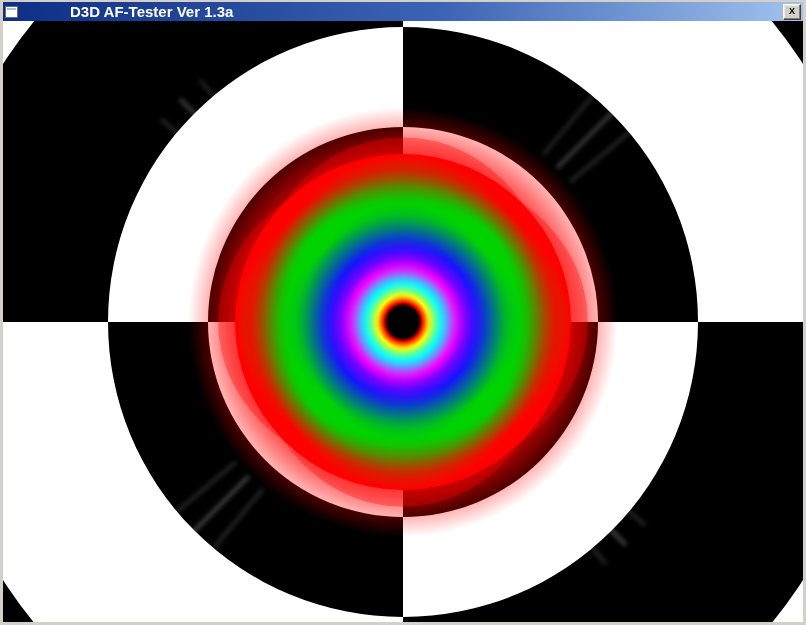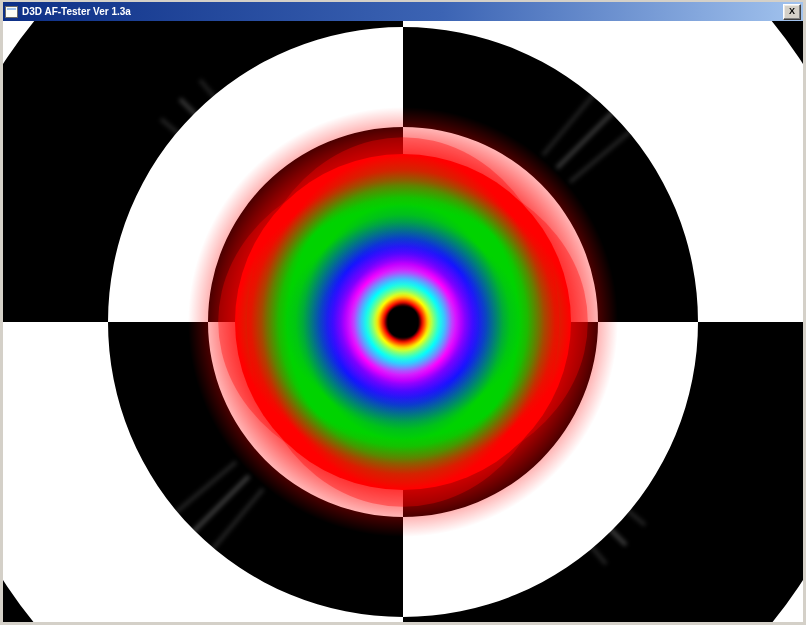--- a/index.html
+++ b/index.html
@@ -19,22 +19,22 @@
     width:13px;height:12px;background:var(--icon_face);
     border:1px solid var(--icon_edge);box-sizing:border-box;
     position:relative;flex:0 0 auto;
   }
   .app-icon::before{
     content:"";position:absolute;left:1px;right:1px;top:1px;height:2px;
     background:var(--titlebar_right);
   }
   .title-text{
     color:var(--titlebar_text);
-    font-size:10px;font-weight:bold;line-height:19px;
-    white-space:nowrap;flex:0 0 auto;padding-left:1px;
+    font-size:15px;font-weight:bold;line-height:19px;
+    white-space:nowrap;flex:0 0 auto;padding-left:1px;margin-left:48px;
   }
   .titlebar-spacer{flex:1 1 auto;}
   .close-btn{
     width:16px;height:14px;flex:0 0 auto;
     background:var(--frame);
     border:1px solid;border-color:#FFFFFF #404040 #404040 #FFFFFF;
     box-shadow:inset -1px -1px 0 #808080,inset 1px 1px 0 #ECEAE5;
     display:flex;align-items:center;justify-content:center;
     font-size:9px;font-weight:bold;color:#000;line-height:1;
     cursor:default;user-select:none;

